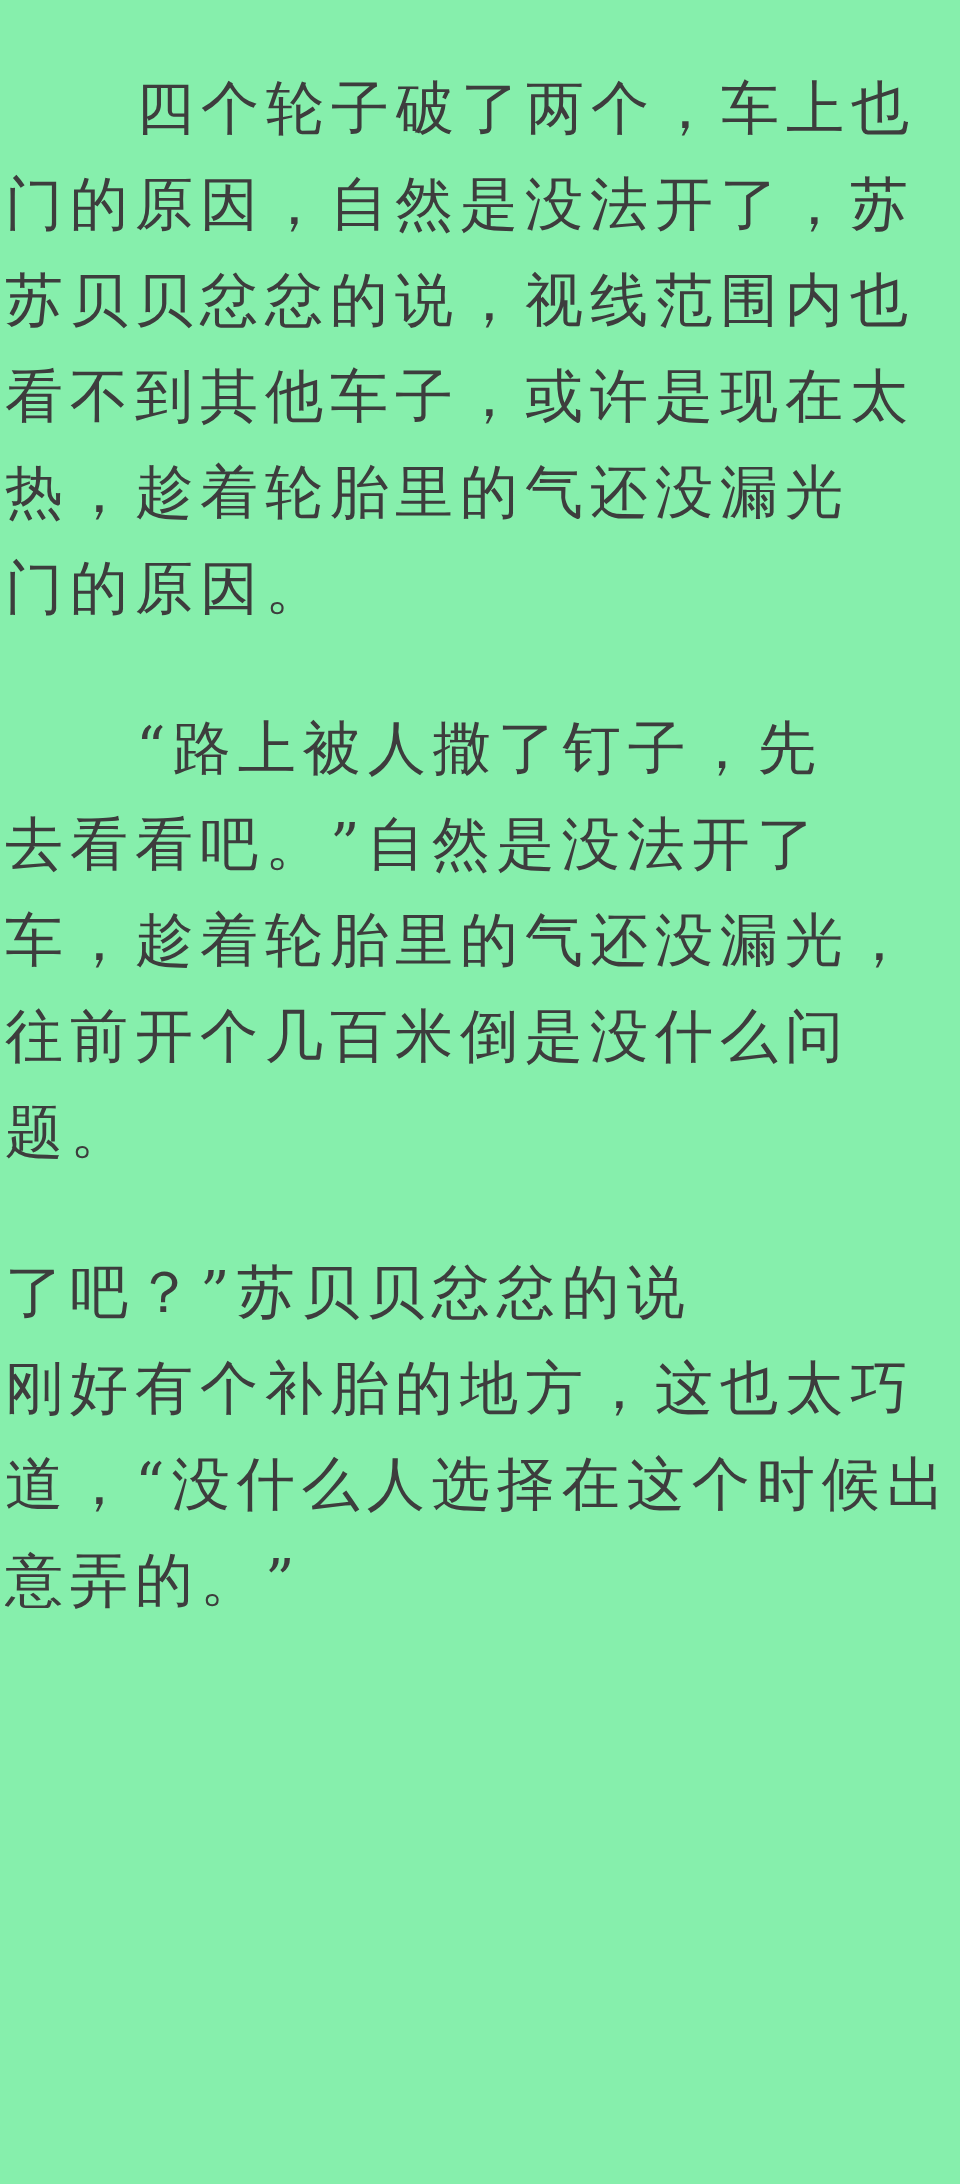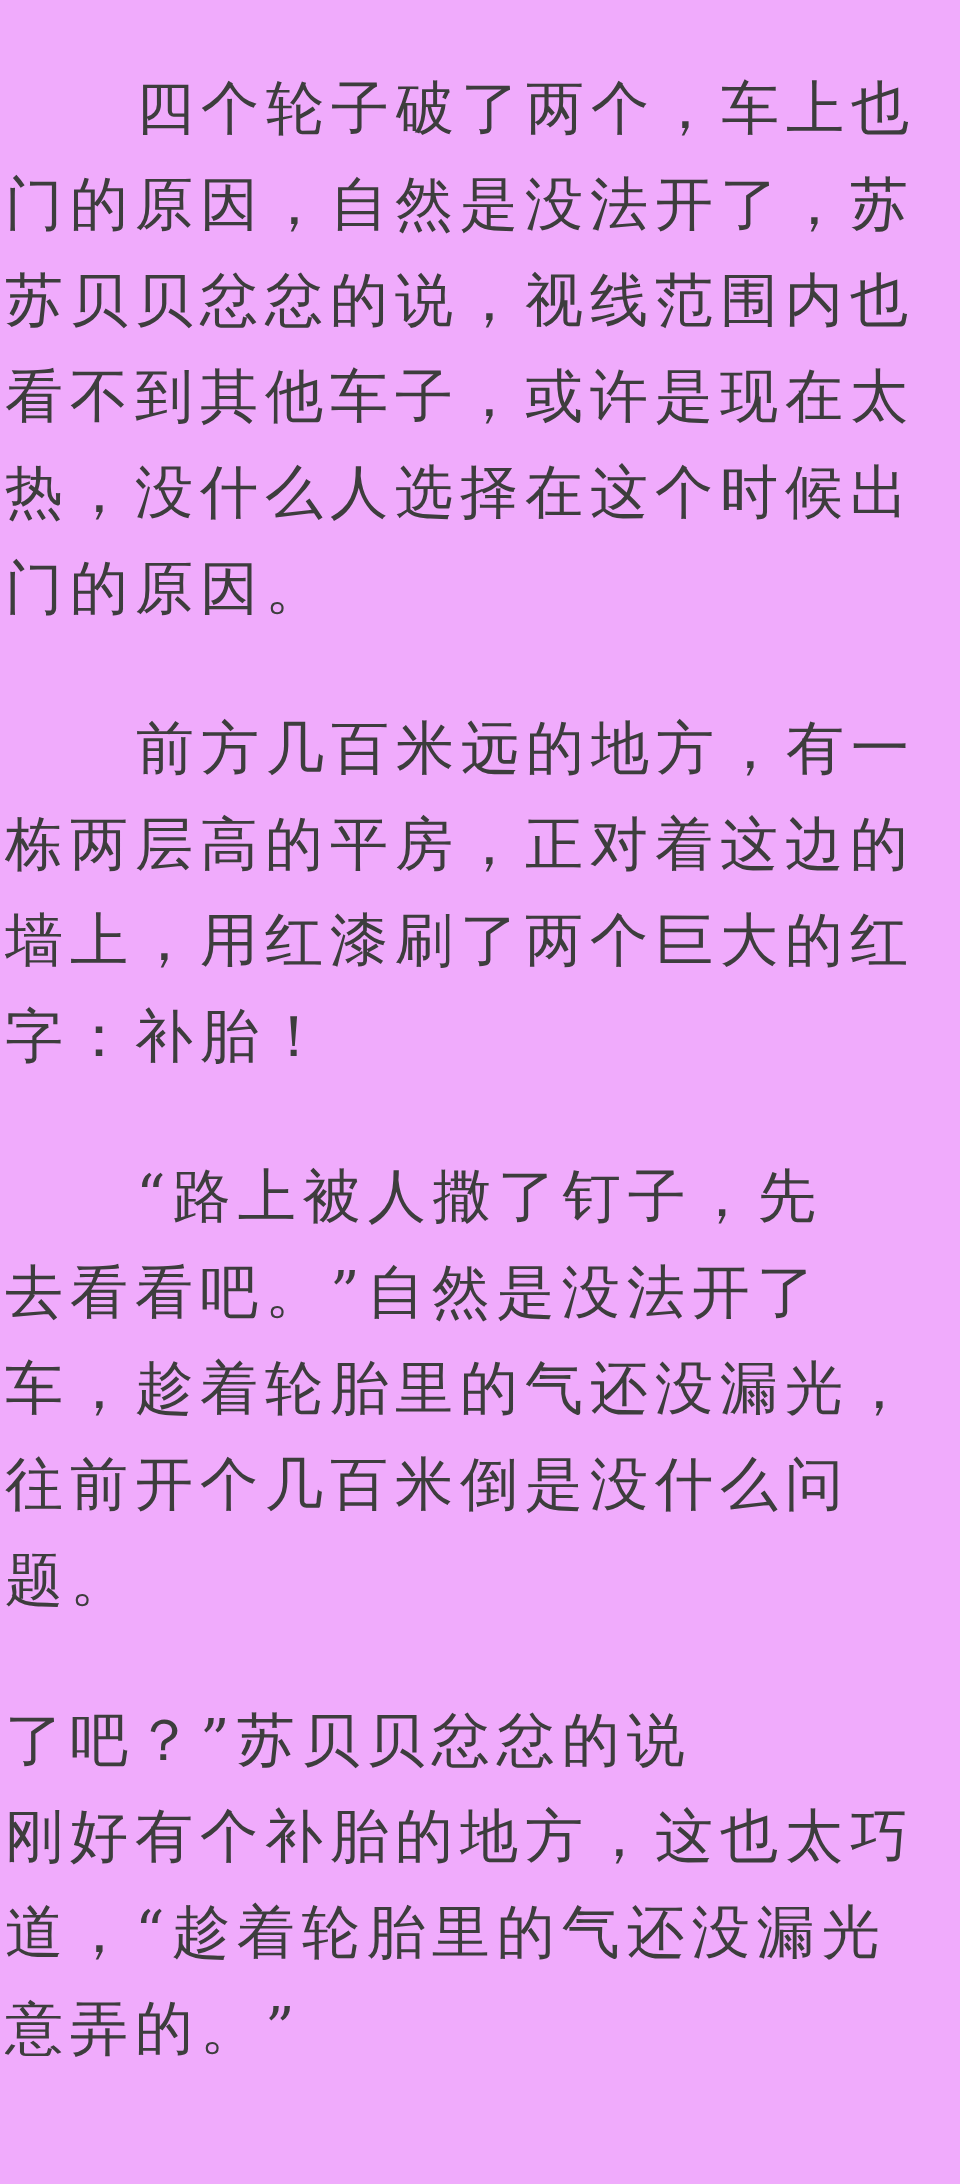--- a/index.html
+++ b/index.html
@@ -9,21 +9,21 @@
   }
   body {
     width: 960px;
     min-height: 2184px;
   }
   .page {
     box-sizing: border-box;
     width: 960px;
     min-height: 2184px;
     padding: 60px 5px 12px 5px;
-    background: #f0abfc;
+    background: #86efac;
     color: #3d3d3d;
     font-family: "DejaVu Serif", serif;
   }
   .paragraph {
     margin: 0 0 64px 0;
   }
   .paragraph:last-child {
     margin-bottom: 0;
   }
   .line {
@@ -41,39 +41,33 @@
 </head>
 <body>
 
 <main class="page">
 
   <section class="paragraph">
     <div class="line first">四个轮子破了两个，车上也</div>
     <div class="line">门的原因，自然是没法开了，苏</div>
     <div class="line">苏贝贝忿忿的说，视线范围内也</div>
     <div class="line">看不到其他车子，或许是现在太</div>
-    <div class="line">热，没什么人选择在这个时候出</div>
+    <div class="line">热，趁着轮胎里的气还没漏光</div>
     <div class="line">门的原因。</div>
   </section>
 
-  <section class="paragraph">
-    <div class="line first">前方几百米远的地方，有一</div>
-    <div class="line">栋两层高的平房，正对着这边的</div>
-    <div class="line">墙上，用红漆刷了两个巨大的红</div>
-    <div class="line">字：补胎！</div>
-  </section>
 
   <section class="paragraph">
     <div class="line first">“路上被人撒了钉子，先</div>
     <div class="line">去看看吧。”自然是没法开了</div>
     <div class="line">车，趁着轮胎里的气还没漏光，</div>
     <div class="line">往前开个几百米倒是没什么问</div>
     <div class="line">题。</div>
   </section>
 
   <section class="paragraph">
     <div class="line">了吧？”苏贝贝忿忿的说</div>
     <div class="line">刚好有个补胎的地方，这也太巧</div>
-    <div class="line">道，“趁着轮胎里的气还没漏光</div>
+    <div class="line">道，“没什么人选择在这个时候出</div>
     <div class="line">意弄的。”</div>
   </section>
 
 </main>
 
 </body></html>

